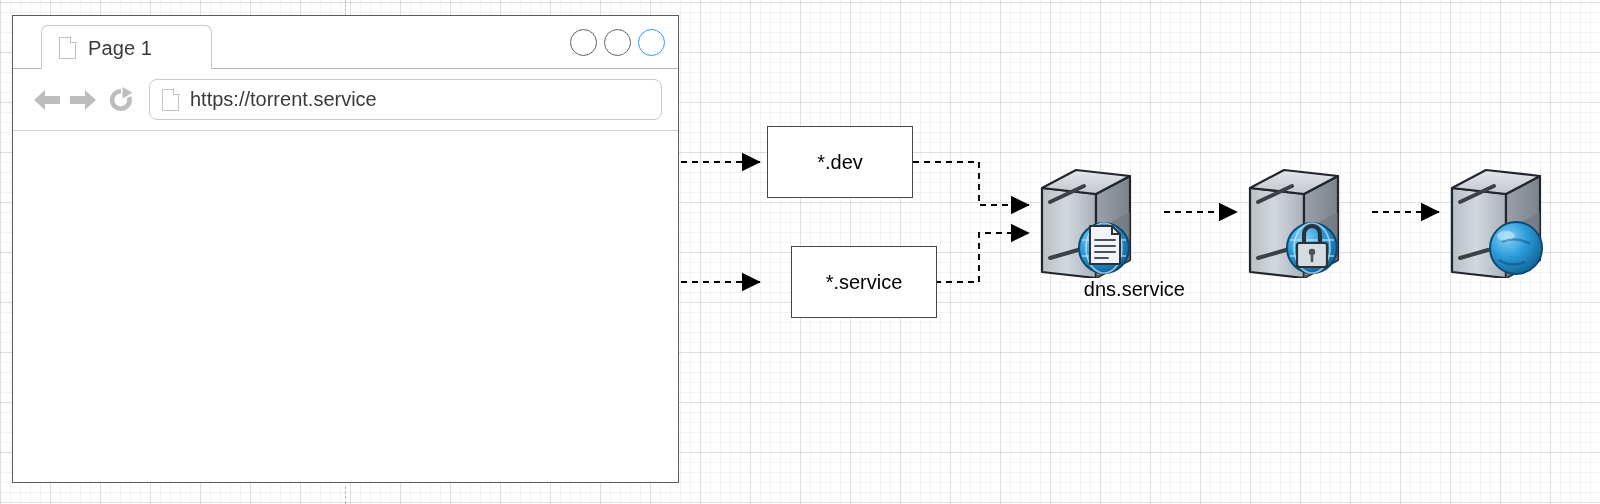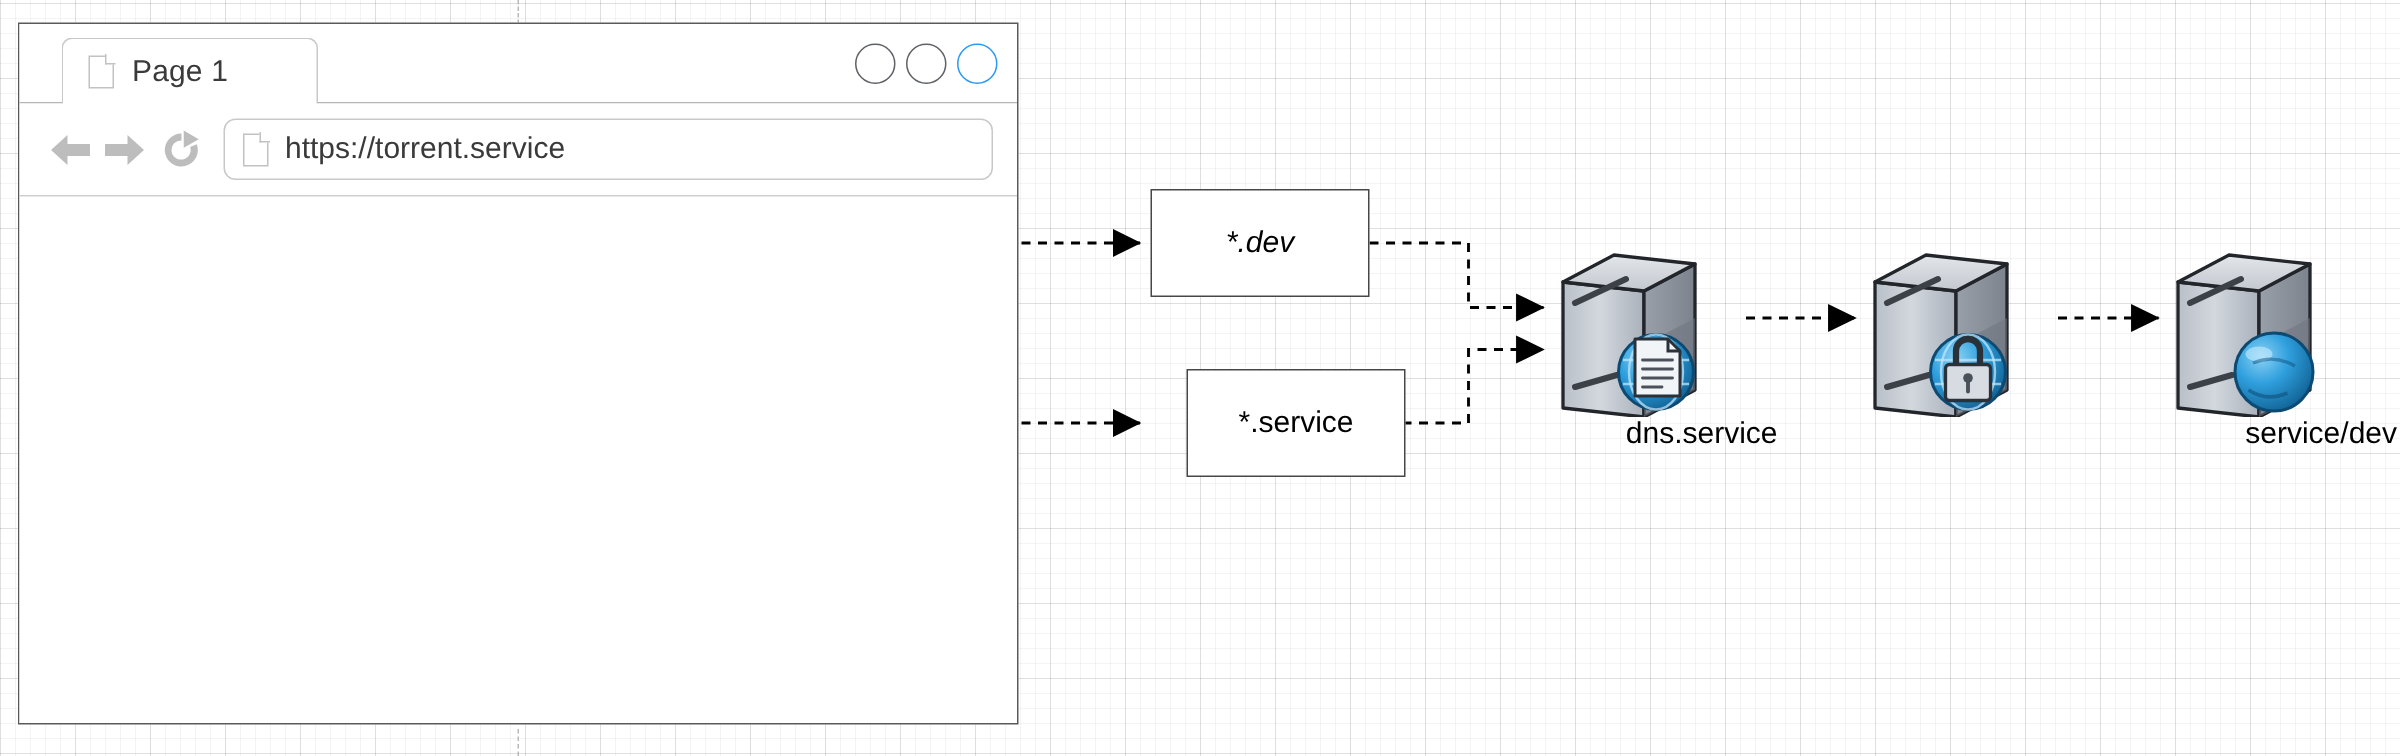--- a/index.html
+++ b/index.html
@@ -139,21 +139,21 @@
 
   .node-box{
     position:absolute;
     background:#ffffff;
     border:1.7px solid #474747;
     box-sizing:border-box;
     display:flex; align-items:center; justify-content:center;
     font-size:20px;
     color:#000000;
   }
-  #box-dev{left:767px;top:126px;width:146px;height:72px;font-style:italic;}
+  #box-dev{left:767px;top:126px;width:146px;height:72px;}
   #box-service{left:791px;top:246px;width:146px;height:72px;}
 
   .server{
     position:absolute;
     width:102px;height:118px;
   }
   #srv-dns{left:1034px;top:160px;}
   #srv-proxy{left:1242px;top:160px;}
   #srv-app{left:1444px;top:160px;}
 
@@ -307,15 +307,14 @@
       <path d="M16 42 L50 26" stroke="#3c4148" stroke-width="4" stroke-linecap="round"></path>
       <path d="M16 98 L44 90" stroke="#3c4148" stroke-width="4" stroke-linecap="round"></path>
     </g>
     <g>
       <circle cx="72" cy="88" r="26" fill="url(#gGlobe)" stroke="#0c4a72" stroke-width="2"></circle>
       <ellipse cx="62" cy="76" rx="9" ry="5" fill="#cfeeff" opacity="0.55"></ellipse>
       <path d="M55 100 q12 8 26 2" fill="none" stroke="#0d527f" stroke-width="2.4" opacity="0.6"></path>
       <path d="M58 82 q14 -6 28 2" fill="none" stroke="#0d527f" stroke-width="2.2" opacity="0.5"></path>
     </g>
   </svg>
-  <div class="srv-label" id="lbl-app">service/dev</div>
 
 </div>
 
 </body></html>

